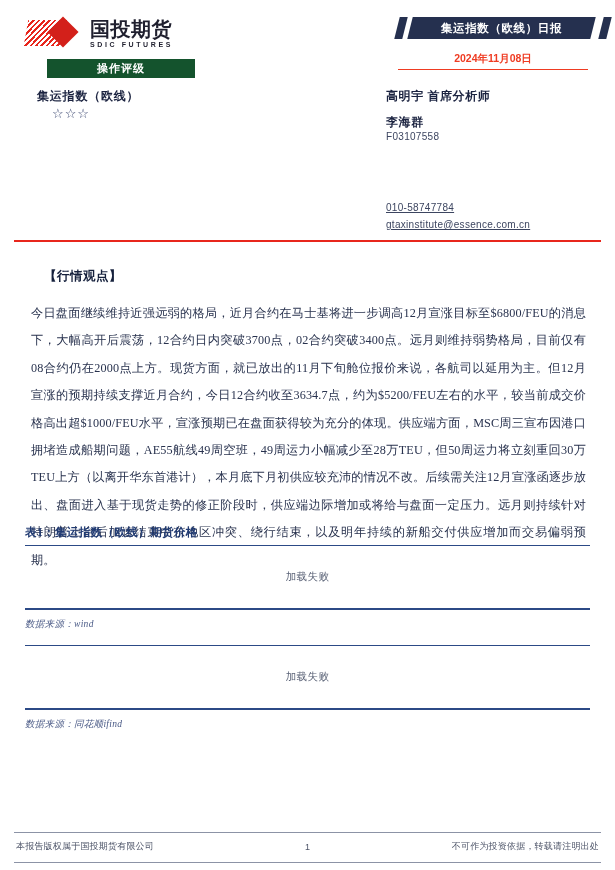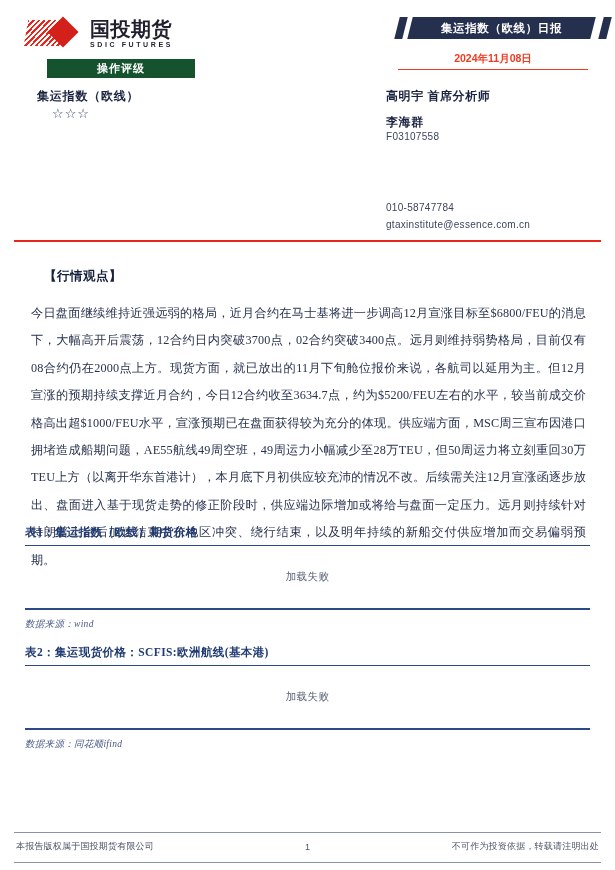--- a/index.html
+++ b/index.html
@@ -199,21 +199,21 @@
   .contact-block {
     position: absolute;
     left: 386px;
     top: 202px;
     width: 230px;
     font-family: "Liberation Sans", "DejaVu Sans", sans-serif;
     font-size: 10px;
     color: #3c4560;
     letter-spacing: 0.3px;
   }
-  .contact-block div { margin-bottom: 6px; }
+  .contact-block div { margin-bottom: 6px; text-decoration: underline; }
 
   .header-rule {
     position: absolute;
     left: 14px;
     right: 14px;
     top: 240px;
     height: 1.6px;
     background: #e8261c;
   }
 
@@ -372,21 +372,20 @@
     <div class="exhibit-caption">表1：集运指数（欧线）期货价格</div>
     <div class="exhibit-rule-top"></div>
     <div class="exhibit-body">
       <span>加载失败</span>
     </div>
     <div class="exhibit-rule-bottom"></div>
     <div class="exhibit-source">数据来源：wind</div>
   </div>
 
   <div class="exhibit exhibit-2">
-    <div class="exhibit-caption">表2：集运现货价格：SCFIS:欧洲航线(基本港)</div>
     <div class="exhibit-rule-top"></div>
     <div class="exhibit-body">
       <span>加载失败</span>
     </div>
     <div class="exhibit-rule-bottom"></div>
     <div class="exhibit-source">数据来源：同花顺ifind</div>
   </div>
 
   <div class="footer-rule"></div>
   <div class="footer">

